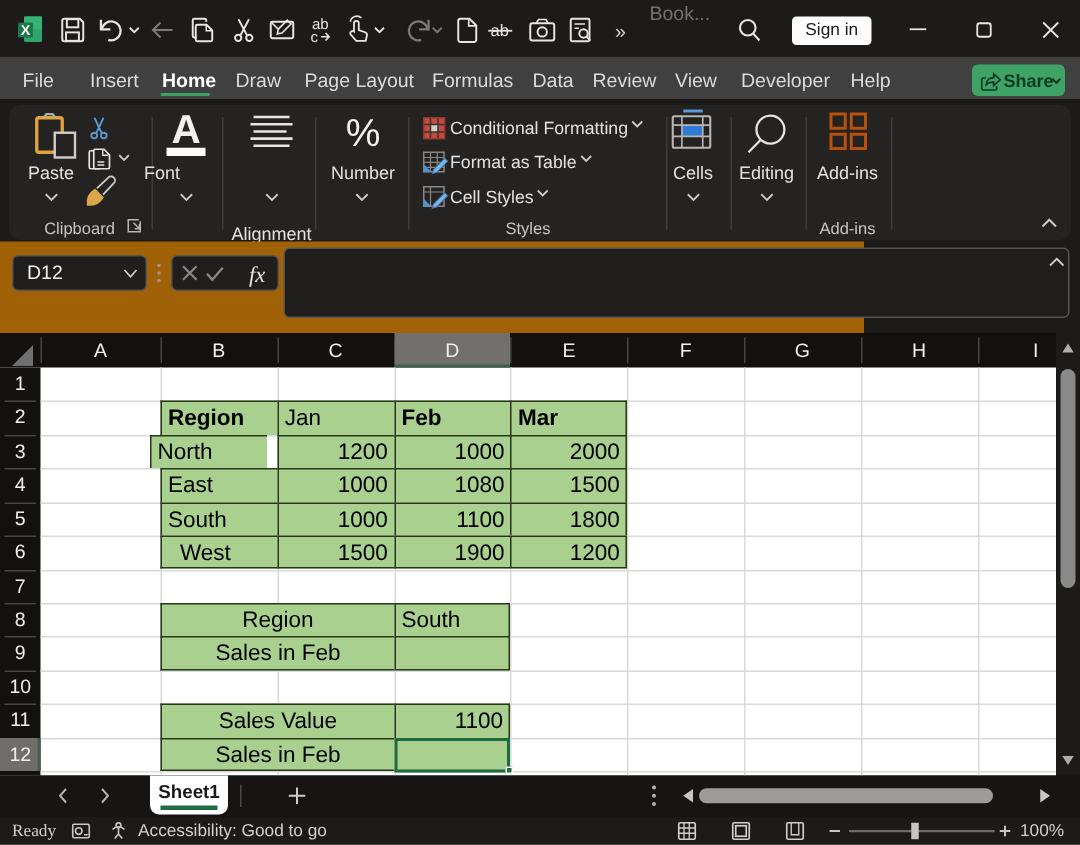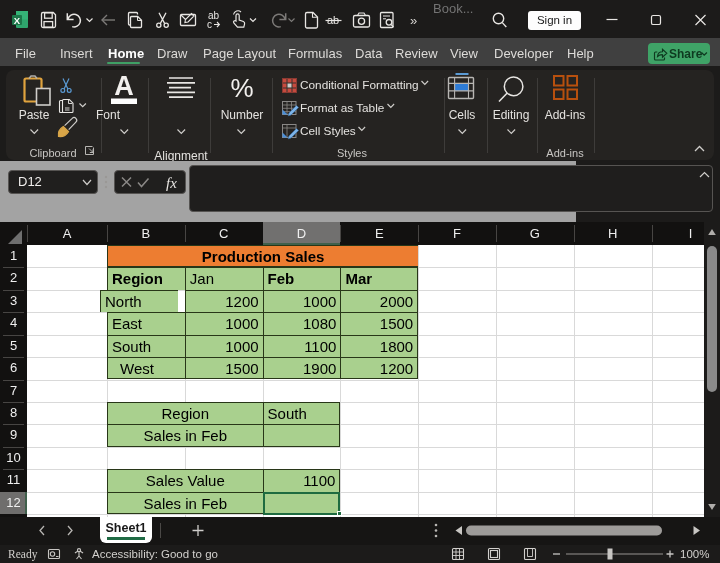--- a/index.html
+++ b/index.html
@@ -17,21 +17,21 @@
 #homeline { position:absolute; left:107px; top:24px; width:33px; height:2px; background:#3fa065; border-radius:1px; }
 #sharebtn { position:absolute; left:648px; top:5px; width:62px; height:21px; background:#3fa367; border-radius:4px; color:#0e3a20; font-size:12.5px; font-weight:bold; line-height:21px; text-align:center; }
 
 #ribbon { position:absolute; left:0; top:66px; width:720px; height:95px; background:#1c1b1a; }
 #ribbonpanel { position:absolute; left:6px; top:4px; width:708px; height:90px; background:#252321; border-radius:8px; }
 .rsep { position:absolute; top:8px; height:75px; width:1px; background:#3e3c3a; }
 .glabel { position:absolute; top:77px; font-size:11px; color:#c8c6c3; text-align:center; }
 .biglabel { position:absolute; font-size:12px; color:#e4e2df; text-align:center; }
 .ribtext { position:absolute; font-size:11.8px; color:#e4e2df; }
 
-#fbar { position:absolute; left:0; top:161px; width:576px; height:61px; background:#a3a3a3; }
+#fbar { position:absolute; left:0; top:161px; width:576px; height:61px; background:#a16207; }
 #namebox { position:absolute; left:8px; top:9px; width:90px; height:24px; border:1px solid #565452; border-radius:4px; background:#201f1e; color:#f0eeec; font-size:13px; line-height:22px; padding-left:9px; }
 #fxbox { position:absolute; left:114px; top:9px; width:72px; height:24px; border:1px solid #565452; border-radius:4px; background:#201f1e; }
 #finput { position:absolute; left:189px; top:4px; width:524px; height:47px; border:1px solid #565452; border-radius:4px; background:#1f1e1d; }
 
 #sheet { position:absolute; left:0; top:222px; width:704px; height:295px; background:#fff; }
 #colhdr { position:absolute; left:0; top:0; width:704px; height:23px; background:#121110; }
 .ch { position:absolute; top:0; height:23px; color:#efefef; font-size:13px; text-align:center; line-height:23px; }
 .gvl { position:absolute; top:23px; width:1px; background:#d9d9d9; }
 .ghl { position:absolute; height:1px; background:#d9d9d9; }
 #rowhdr { position:absolute; left:0; top:23px; width:27px; height:272px; background:#121110; }
@@ -343,21 +343,20 @@
 <div class="rn" style="top:67.8px;height:22.4px;line-height:22.4px;">3</div>
 <div class="rn" style="top:90.2px;height:22.4px;line-height:22.4px;">4</div>
 <div class="rn" style="top:112.7px;height:22.4px;line-height:22.4px;">5</div>
 <div class="rn" style="top:135.1px;height:22.4px;line-height:22.4px;">6</div>
 <div class="rn" style="top:157.5px;height:22.4px;line-height:22.4px;">7</div>
 <div class="rn" style="top:179.9px;height:22.4px;line-height:22.4px;">8</div>
 <div class="rn" style="top:202.3px;height:22.4px;line-height:22.4px;">9</div>
 <div class="rn" style="top:224.8px;height:22.4px;line-height:22.4px;">10</div>
 <div class="rn" style="top:247.2px;height:22.4px;line-height:22.4px;">11</div>
 <div class="rn" style="top:269.6px;height:22.4px;line-height:22.4px;background:#6f6e6d;box-shadow:inset -2px 0 0 #40604c;">12</div>
-<div class="cell" style="left:107px;top:23.0px;width:311.2px;height:22.4px;background:#ed7d31;border:1px solid #283618;border-right:none;font-weight:bold;text-align:center;line-height:22.4px;">Production Sales</div>
 <div class="cell green" style="left:107px;top:45.4px;width:77.8px;height:22.4px;line-height:21.4px;font-weight:bold;padding-left:4px;">Region</div>
 <div class="cell green" style="left:184.8px;top:45.4px;width:77.8px;height:22.4px;line-height:21.4px;font-weight:normal;padding-left:4px;">Jan</div>
 <div class="cell green" style="left:262.6px;top:45.4px;width:77.8px;height:22.4px;line-height:21.4px;font-weight:bold;padding-left:4px;">Feb</div>
 <div class="cell green" style="left:340.4px;top:45.4px;width:77.8px;height:22.4px;line-height:21.4px;font-weight:bold;padding-left:4px;border-right:1px solid #283618;">Mar</div>
 <div class="cell green" style="left:100px;top:67.8px;width:77.8px;height:22.4px;line-height:21.4px;padding-left:4px;">North</div>
 <div class="cell green" style="left:184.8px;top:67.8px;width:77.8px;height:22.4px;line-height:21.4px;text-align:right;padding-right:4px;">1200</div>
 <div class="cell green" style="left:262.6px;top:67.8px;width:77.8px;height:22.4px;line-height:21.4px;text-align:right;padding-right:4px;">1000</div>
 <div class="cell green" style="left:340.4px;top:67.8px;width:77.8px;height:22.4px;line-height:21.4px;text-align:right;padding-right:4px;border-right:1px solid #283618;">2000</div>
 <div class="cell green" style="left:107px;top:90.2px;width:77.8px;height:22.4px;line-height:21.4px;padding-left:4px;">East</div>
 <div class="cell green" style="left:184.8px;top:90.2px;width:77.8px;height:22.4px;line-height:21.4px;text-align:right;padding-right:4px;">1000</div>

